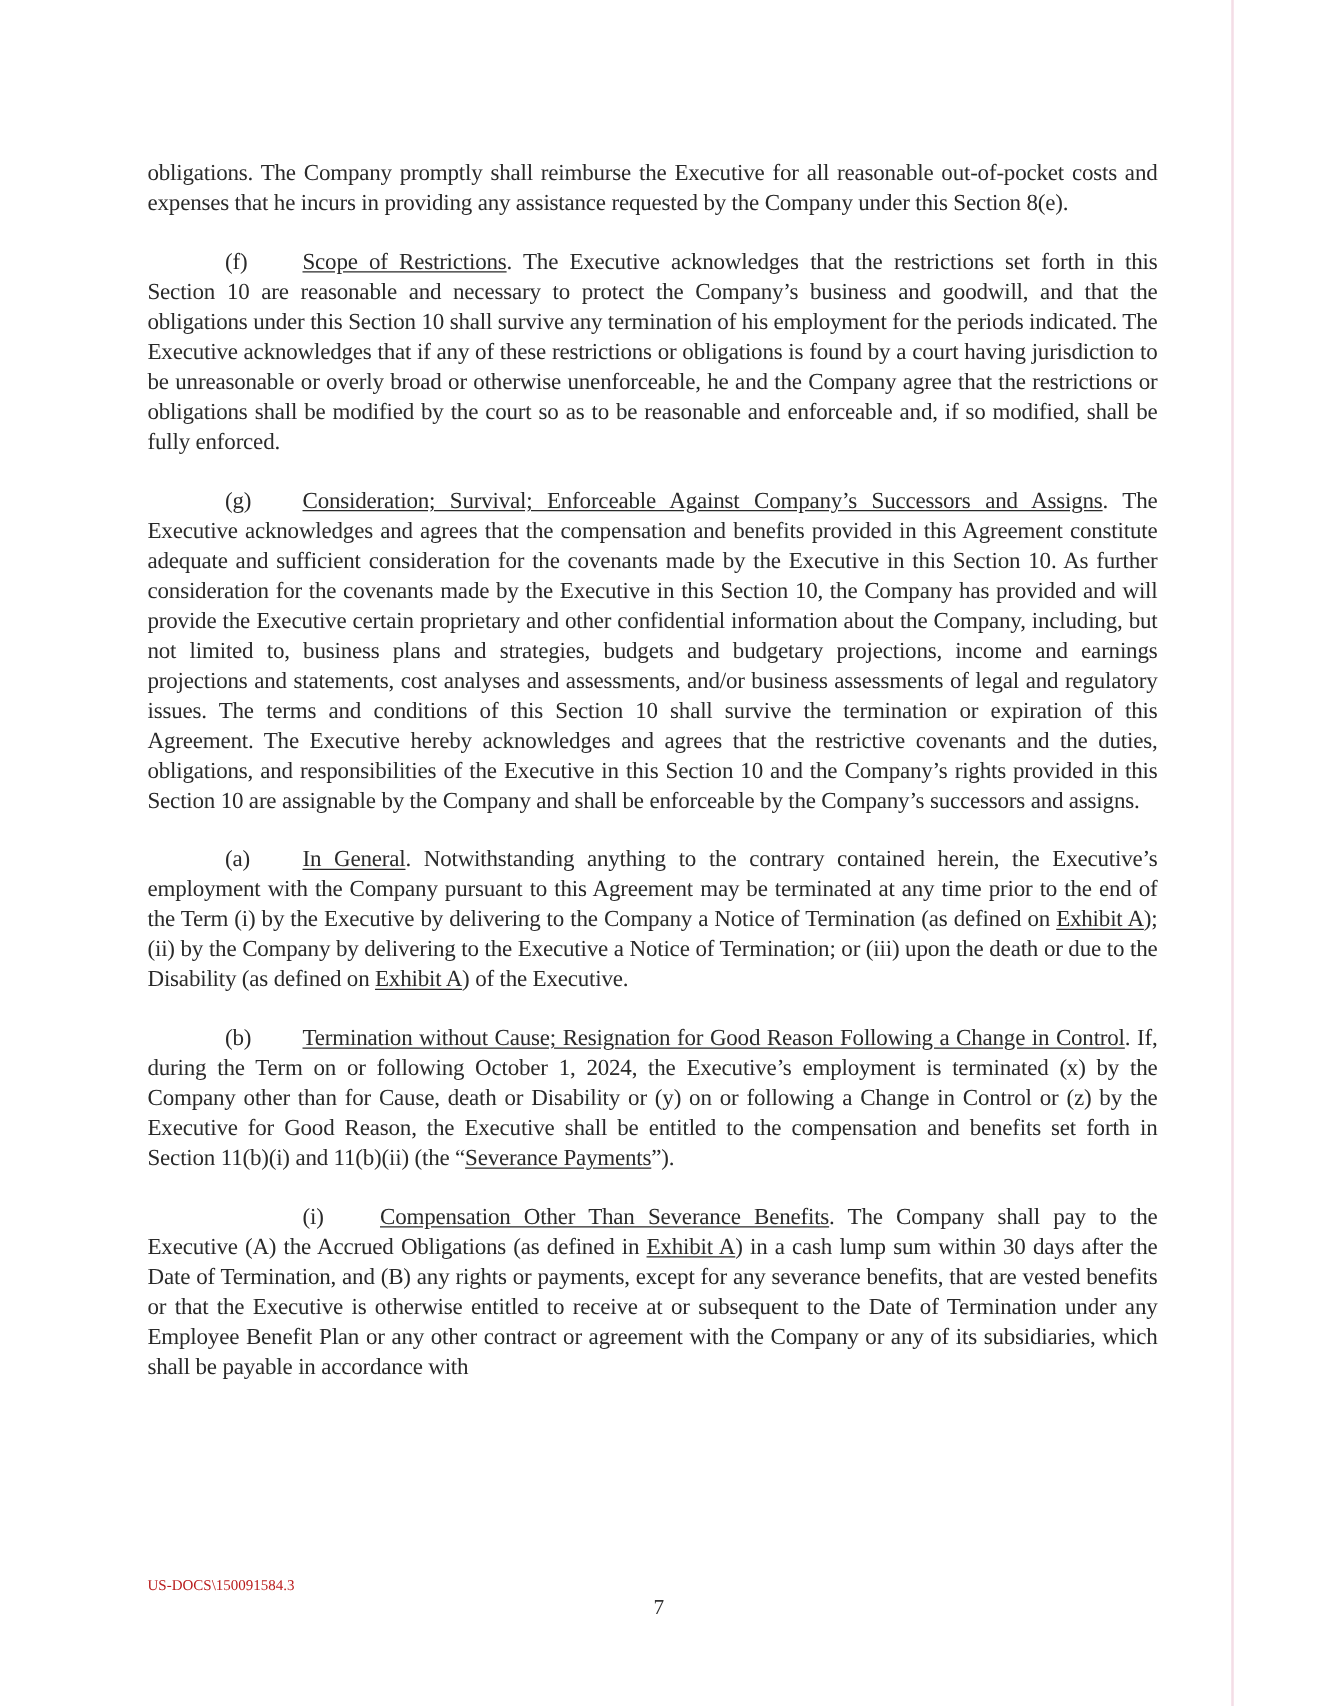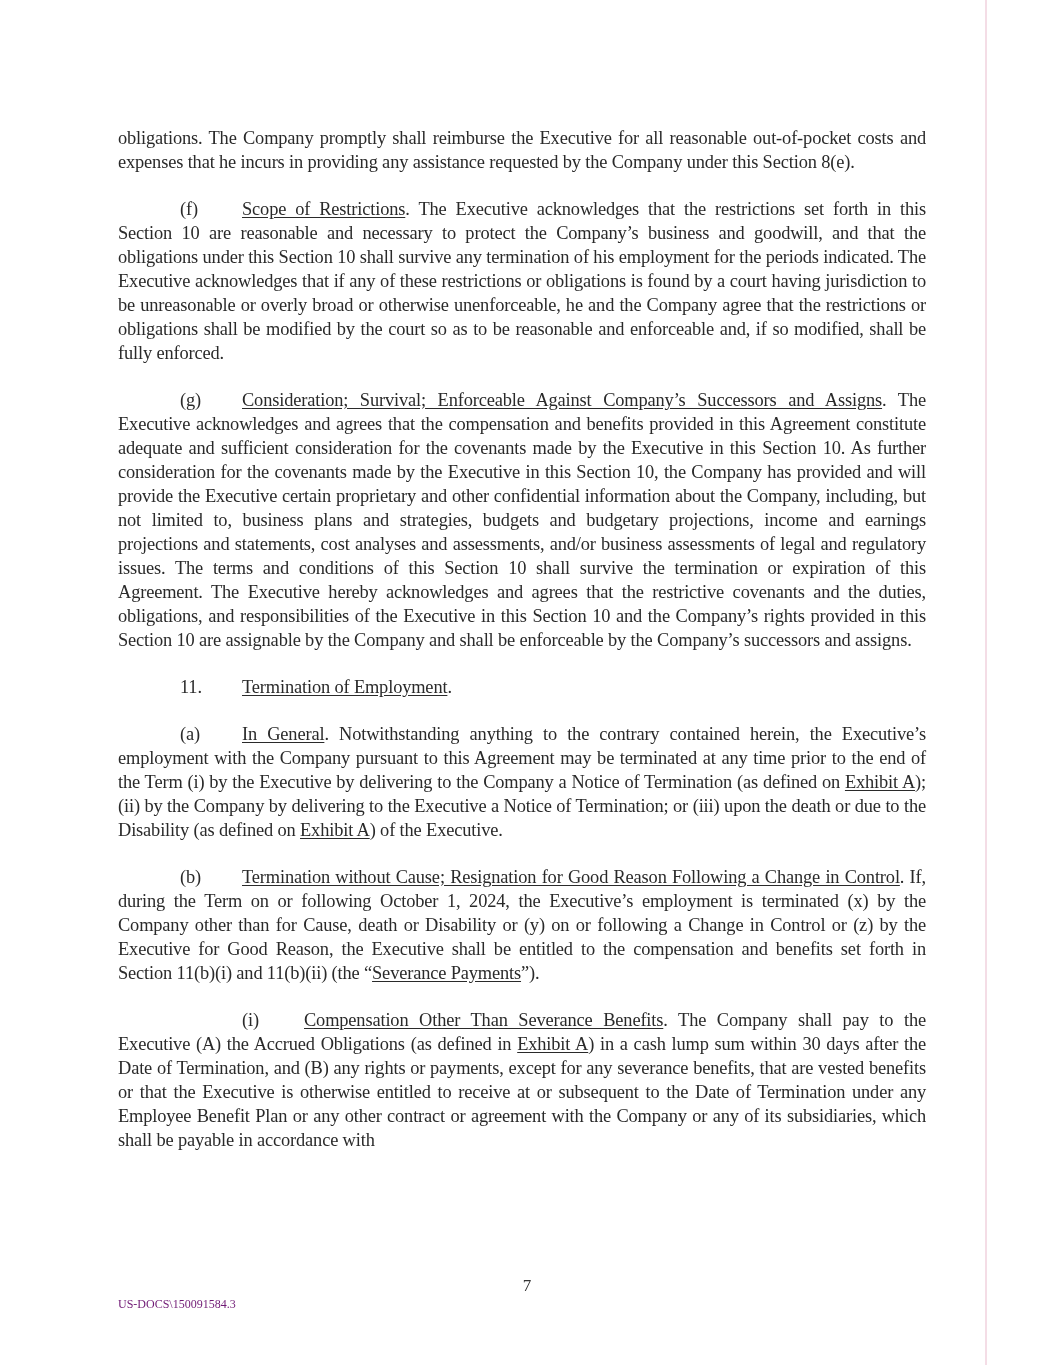--- a/index.html
+++ b/index.html
@@ -29,38 +29,37 @@
   .ind2 { text-indent: 124px; }
   .label { display: inline-block; width: 62px; text-indent: 0; }
   .ind1 .label { margin-left: 0; }
   .u { text-decoration: underline; text-underline-offset: 2px; }
   .heading { text-indent: 62px; text-align: left; }
   .pagenum {
     position: absolute; left: 0; width: 1054px; top: 1276px;
     text-align: center; font-size: 17px; color: #333;
   }
   .docid {
-    position: absolute; left: 118px; top: 1297px;
-    font-size: 12px; color: #701a75;
+    position: absolute; left: 118px; top: 1261px;
+    font-size: 12px; color: #b91c1c;
   }
 </style>
 </head>
 <body>
 
 <div class="margin-line"></div>
 
 <div class="page">
 
   <p><span>obligations. The Company promptly shall reimburse the Executive for all reasonable out-of-pocket costs and expenses that he incurs in providing any assistance requested by the Company under this Section 8(e).</span></p>
 
   <p class="ind1"><span class="label">(f)</span><span class="u">Scope of Restrictions</span><span>. The Executive acknowledges that the restrictions set forth in this Section 10 are reasonable and necessary to protect the Company’s business and goodwill, and that the obligations under this Section 10 shall survive any termination of his employment for the periods indicated. The Executive acknowledges that if any of these restrictions or obligations is found by a court having jurisdiction to be unreasonable or overly broad or otherwise unenforceable, he and the Company agree that the restrictions or obligations shall be modified by the court so as to be reasonable and enforceable and, if so modified, shall be fully enforced.</span></p>
 
   <p class="ind1"><span class="label">(g)</span><span class="u">Consideration; Survival; Enforceable Against Company’s Successors and Assigns</span><span>. The Executive acknowledges and agrees that the compensation and benefits provided in this Agreement constitute adequate and sufficient consideration for the covenants made by the Executive in this Section 10. As further consideration for the covenants made by the Executive in this Section 10, the Company has provided and will provide the Executive certain proprietary and other confidential information about the Company, including, but not limited to, business plans and strategies, budgets and budgetary projections, income and earnings projections and statements, cost analyses and assessments, and/or business assessments of legal and regulatory issues. The terms and conditions of this Section 10 shall survive the termination or expiration of this Agreement. The Executive hereby acknowledges and agrees that the restrictive covenants and the duties, obligations, and responsibilities of the Executive in this Section 10 and the Company’s rights provided in this Section 10 are assignable by the Company and shall be enforceable by the Company’s successors and assigns.</span></p>
 
-  <p class="heading"><span class="label">11.</span><span class="u">Termination of Employment</span><span>.</span></p>
 
   <p class="ind1"><span class="label">(a)</span><span class="u">In General</span><span>. Notwithstanding anything to the contrary contained herein, the Executive’s employment with the Company pursuant to this Agreement may be terminated at any time prior to the end of the Term (i) by the Executive by delivering to the Company a Notice of Termination (as defined on </span><span class="u">Exhibit A</span><span>); (ii) by the Company by delivering to the Executive a Notice of Termination; or (iii) upon the death or due to the Disability (as defined on </span><span class="u">Exhibit A</span><span>) of the Executive.</span></p>
 
   <p class="ind1"><span class="label">(b)</span><span class="u">Termination without Cause; Resignation for Good Reason Following a Change in Control</span><span>. If, during the Term on or following October 1, 2024, the Executive’s employment is terminated (x) by the Company other than for Cause, death or Disability or (y) on or following a Change in Control or (z) by the Executive for Good Reason, the Executive shall be entitled to the compensation and benefits set forth in Section 11(b)(i) and 11(b)(ii) (the “</span><span class="u">Severance Payments</span><span>”).</span></p>
 
   <p class="ind2"><span class="label">(i)</span><span class="u">Compensation Other Than Severance Benefits</span><span>. The Company shall pay to the Executive (A) the Accrued Obligations (as defined in </span><span class="u">Exhibit A</span><span>) in a cash lump sum within 30 days after the Date of Termination, and (B) any rights or payments, except for any severance benefits, that are vested benefits or that the Executive is otherwise entitled to receive at or subsequent to the Date of Termination under any Employee Benefit Plan or any other contract or agreement with the Company or any of its subsidiaries, which shall be payable in accordance with</span></p>
 
 </div>
 
 <div class="pagenum">7</div>

